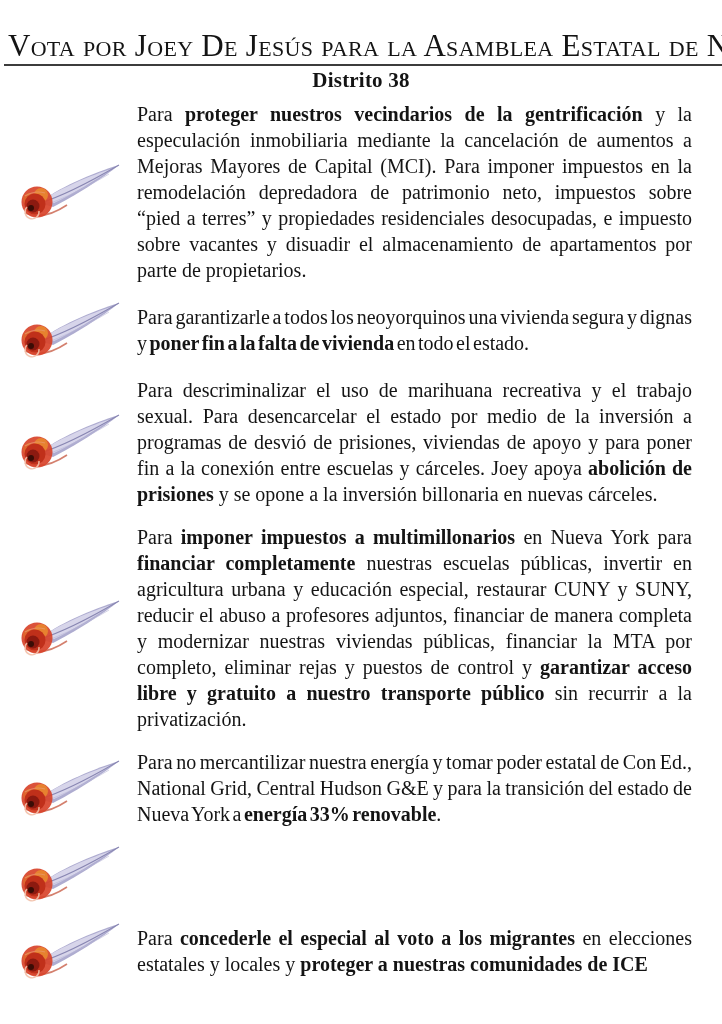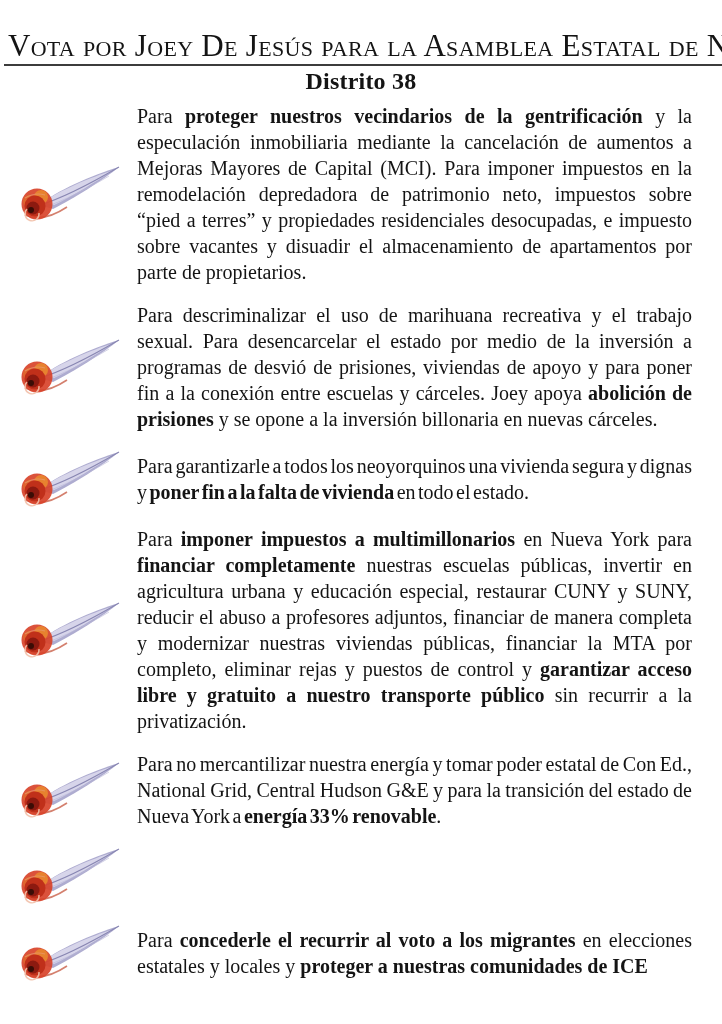--- a/index.html
+++ b/index.html
@@ -22,21 +22,21 @@
     font-weight: 500;
     line-height: 1.05;
     letter-spacing: 0.3px;
     font-variant-caps: small-caps;
     border-bottom: 2px solid #3c3c3c;
     padding: 0 4px 1px 4px;
     white-space: nowrap;
   }
   .subtitle {
     margin: 2px 0 6px 0;
-    font-size: 24px;
+    font-size: 21px;
     font-weight: 700;
     letter-spacing: 0.2px;
   }
 
   
   .bullet-list { padding: 2px 30px 0 0; }
   .bullet-row { display: flex; align-items: center; margin-bottom: 17px; }
   .icon-cell {
     flex: 0 0 137px;
     display: flex;
@@ -105,20 +105,44 @@
         <circle cx="24" cy="40" r="15.5" fill="#d8432a" opacity="0.92"></circle>
         <circle cx="28" cy="33" r="7" fill="#e8872f" opacity="0.9"></circle>
         <circle cx="16" cy="37" r="6" fill="#e06a2c" opacity="0.8"></circle>
         <circle cx="22" cy="42" r="10.5" fill="#c0301a"></circle>
         <circle cx="20" cy="44" r="6.5" fill="#8c1a10"></circle>
         <path d="M14 45 a7 7 0 1 0 12 4" fill="none" stroke="#f2c0a8" stroke-width="1.4" opacity="0.9"></path>
         <circle cx="18" cy="46" r="3" fill="#3a0d06"></circle>
         <path d="M12 34 Q22 28 32 31" fill="none" stroke="#e89a70" stroke-width="1.2" opacity="0.7"></path>
       </svg>
     </span>
+    <p class="bullet-text tight"><span>Para garantizarle a todos los neoyorquinos una vivienda segura y dignas y </span><b>poner fin a la falta de vivienda</b><span> en todo el estado.</span></p>
+  </div>
+
+  <div class="bullet-row">
+    <span class="icon-cell">
+      <svg class="rose" viewBox="0 0 112 60" aria-hidden="true">
+
+        <path d="M12 51 Q30 59 54 43" fill="none" stroke="#cc6a55" stroke-width="1.6" opacity="0.85"></path>
+
+        <path d="M27 41 C42 27 80 11 106 3 C90 16 60 35 40 45 Z" fill="#aeacd0"></path>
+        <path d="M30 38 C46 27 78 13 101 6 C84 17 58 33 41 41 Z" fill="#d7d5ea"></path>
+        <path d="M27 41 C50 34 82 17 106 3" fill="none" stroke="#8886b2" stroke-width="1.1"></path>
+        <path d="M30 44 C50 37 76 24 96 12" fill="none" stroke="#b8b6d6" stroke-width="0.8" opacity="0.8"></path>
+
+        <circle cx="24" cy="40" r="15.5" fill="#d8432a" opacity="0.92"></circle>
+        <circle cx="28" cy="33" r="7" fill="#e8872f" opacity="0.9"></circle>
+        <circle cx="16" cy="37" r="6" fill="#e06a2c" opacity="0.8"></circle>
+        <circle cx="22" cy="42" r="10.5" fill="#c0301a"></circle>
+        <circle cx="20" cy="44" r="6.5" fill="#8c1a10"></circle>
+        <path d="M14 45 a7 7 0 1 0 12 4" fill="none" stroke="#f2c0a8" stroke-width="1.4" opacity="0.9"></path>
+        <circle cx="18" cy="46" r="3" fill="#3a0d06"></circle>
+        <path d="M12 34 Q22 28 32 31" fill="none" stroke="#e89a70" stroke-width="1.2" opacity="0.7"></path>
+      </svg>
+    </span>
     <p class="bullet-text"><span>Para descriminalizar el uso de marihuana recreativa y el trabajo sexual. Para desencarcelar el estado por medio de la inversión a programas de desvió de prisiones, viviendas de apoyo y para poner fin a la conexión entre escuelas y cárceles. Joey apoya </span><b>abolición de prisiones</b><span> y se opone a la inversión billonaria en nuevas cárceles.</span></p>
   </div>
 
   <div class="bullet-row">
     <span class="icon-cell">
       <svg class="rose" viewBox="0 0 112 60" aria-hidden="true">
 
         <path d="M12 51 Q30 59 54 43" fill="none" stroke="#cc6a55" stroke-width="1.6" opacity="0.85"></path>
 
         <path d="M27 41 C42 27 80 11 106 3 C90 16 60 35 40 45 Z" fill="#aeacd0"></path>
@@ -129,44 +153,20 @@
         <circle cx="24" cy="40" r="15.5" fill="#d8432a" opacity="0.92"></circle>
         <circle cx="28" cy="33" r="7" fill="#e8872f" opacity="0.9"></circle>
         <circle cx="16" cy="37" r="6" fill="#e06a2c" opacity="0.8"></circle>
         <circle cx="22" cy="42" r="10.5" fill="#c0301a"></circle>
         <circle cx="20" cy="44" r="6.5" fill="#8c1a10"></circle>
         <path d="M14 45 a7 7 0 1 0 12 4" fill="none" stroke="#f2c0a8" stroke-width="1.4" opacity="0.9"></path>
         <circle cx="18" cy="46" r="3" fill="#3a0d06"></circle>
         <path d="M12 34 Q22 28 32 31" fill="none" stroke="#e89a70" stroke-width="1.2" opacity="0.7"></path>
       </svg>
     </span>
-    <p class="bullet-text tight"><span>Para garantizarle a todos los neoyorquinos una vivienda segura y dignas y </span><b>poner fin a la falta de vivienda</b><span> en todo el estado.</span></p>
-  </div>
-
-  <div class="bullet-row">
-    <span class="icon-cell">
-      <svg class="rose" viewBox="0 0 112 60" aria-hidden="true">
-
-        <path d="M12 51 Q30 59 54 43" fill="none" stroke="#cc6a55" stroke-width="1.6" opacity="0.85"></path>
-
-        <path d="M27 41 C42 27 80 11 106 3 C90 16 60 35 40 45 Z" fill="#aeacd0"></path>
-        <path d="M30 38 C46 27 78 13 101 6 C84 17 58 33 41 41 Z" fill="#d7d5ea"></path>
-        <path d="M27 41 C50 34 82 17 106 3" fill="none" stroke="#8886b2" stroke-width="1.1"></path>
-        <path d="M30 44 C50 37 76 24 96 12" fill="none" stroke="#b8b6d6" stroke-width="0.8" opacity="0.8"></path>
-
-        <circle cx="24" cy="40" r="15.5" fill="#d8432a" opacity="0.92"></circle>
-        <circle cx="28" cy="33" r="7" fill="#e8872f" opacity="0.9"></circle>
-        <circle cx="16" cy="37" r="6" fill="#e06a2c" opacity="0.8"></circle>
-        <circle cx="22" cy="42" r="10.5" fill="#c0301a"></circle>
-        <circle cx="20" cy="44" r="6.5" fill="#8c1a10"></circle>
-        <path d="M14 45 a7 7 0 1 0 12 4" fill="none" stroke="#f2c0a8" stroke-width="1.4" opacity="0.9"></path>
-        <circle cx="18" cy="46" r="3" fill="#3a0d06"></circle>
-        <path d="M12 34 Q22 28 32 31" fill="none" stroke="#e89a70" stroke-width="1.2" opacity="0.7"></path>
-      </svg>
-    </span>
     <p class="bullet-text"><span>Para </span><b>imponer impuestos a multimillonarios</b><span> en Nueva York para </span><b>financiar completamente</b><span> nuestras escuelas públicas, invertir en agricultura urbana y educación especial, restaurar CUNY y SUNY, reducir el abuso a profesores adjuntos, financiar de manera completa y modernizar nuestras viviendas públicas, financiar la MTA por completo, eliminar rejas y puestos de control y </span><b>garantizar acceso libre y gratuito a nuestro transporte público</b><span> sin recurrir a la privatización.</span></p>
   </div>
 
   <div class="bullet-row">
     <span class="icon-cell">
       <svg class="rose" viewBox="0 0 112 60" aria-hidden="true">
 
         <path d="M12 51 Q30 59 54 43" fill="none" stroke="#cc6a55" stroke-width="1.6" opacity="0.85"></path>
 
         <path d="M27 41 C42 27 80 11 106 3 C90 16 60 35 40 45 Z" fill="#aeacd0"></path>
@@ -224,17 +224,17 @@
         <circle cx="24" cy="40" r="15.5" fill="#d8432a" opacity="0.92"></circle>
         <circle cx="28" cy="33" r="7" fill="#e8872f" opacity="0.9"></circle>
         <circle cx="16" cy="37" r="6" fill="#e06a2c" opacity="0.8"></circle>
         <circle cx="22" cy="42" r="10.5" fill="#c0301a"></circle>
         <circle cx="20" cy="44" r="6.5" fill="#8c1a10"></circle>
         <path d="M14 45 a7 7 0 1 0 12 4" fill="none" stroke="#f2c0a8" stroke-width="1.4" opacity="0.9"></path>
         <circle cx="18" cy="46" r="3" fill="#3a0d06"></circle>
         <path d="M12 34 Q22 28 32 31" fill="none" stroke="#e89a70" stroke-width="1.2" opacity="0.7"></path>
       </svg>
     </span>
-    <p class="bullet-text"><span>Para </span><b>concederle el recurrir al voto a los migrantes</b><span> en elecciones estatales y locales y </span><b>proteger a nuestras comunidades de ICE</b></p>
+    <p class="bullet-text"><span>Para </span><b>concederle el especial al voto a los migrantes</b><span> en elecciones estatales y locales y </span><b>proteger a nuestras comunidades de ICE</b></p>
   </div>
 </section>
 
 </div>
 
 </body></html>

